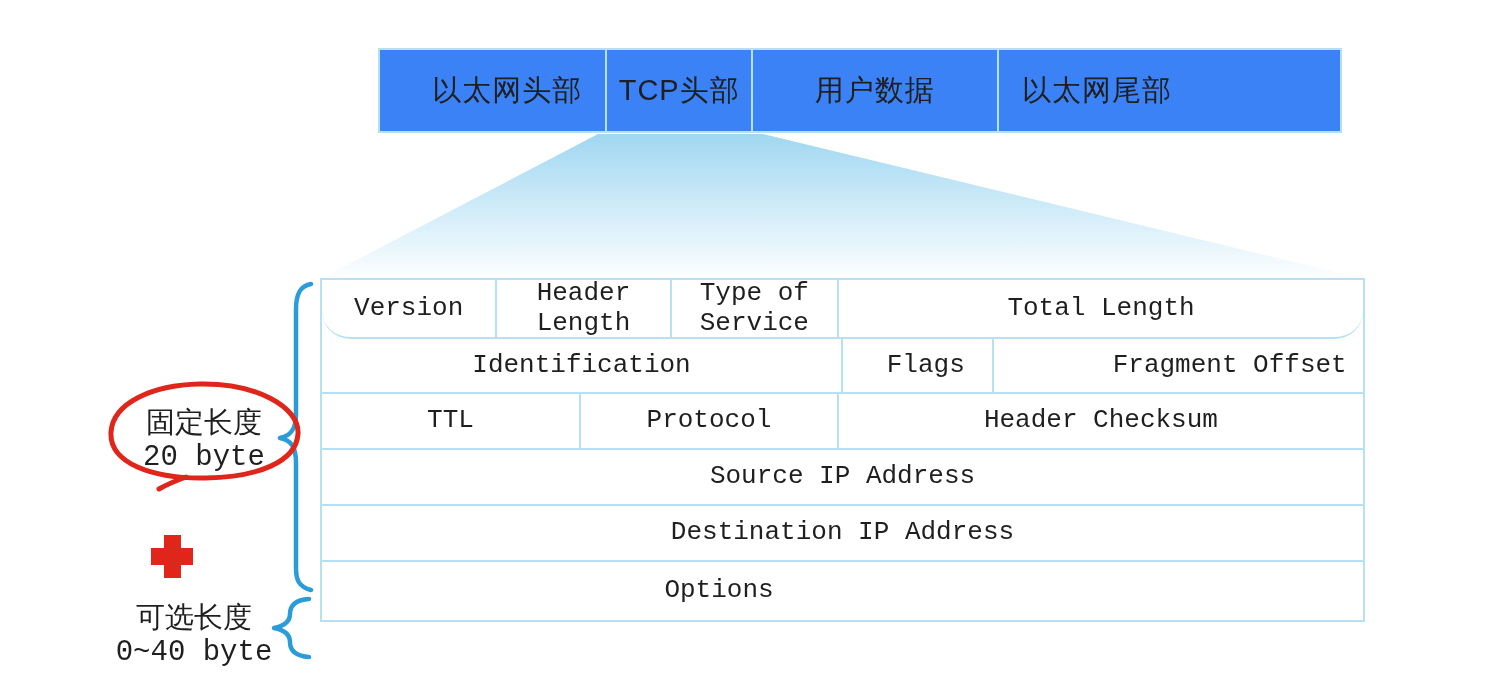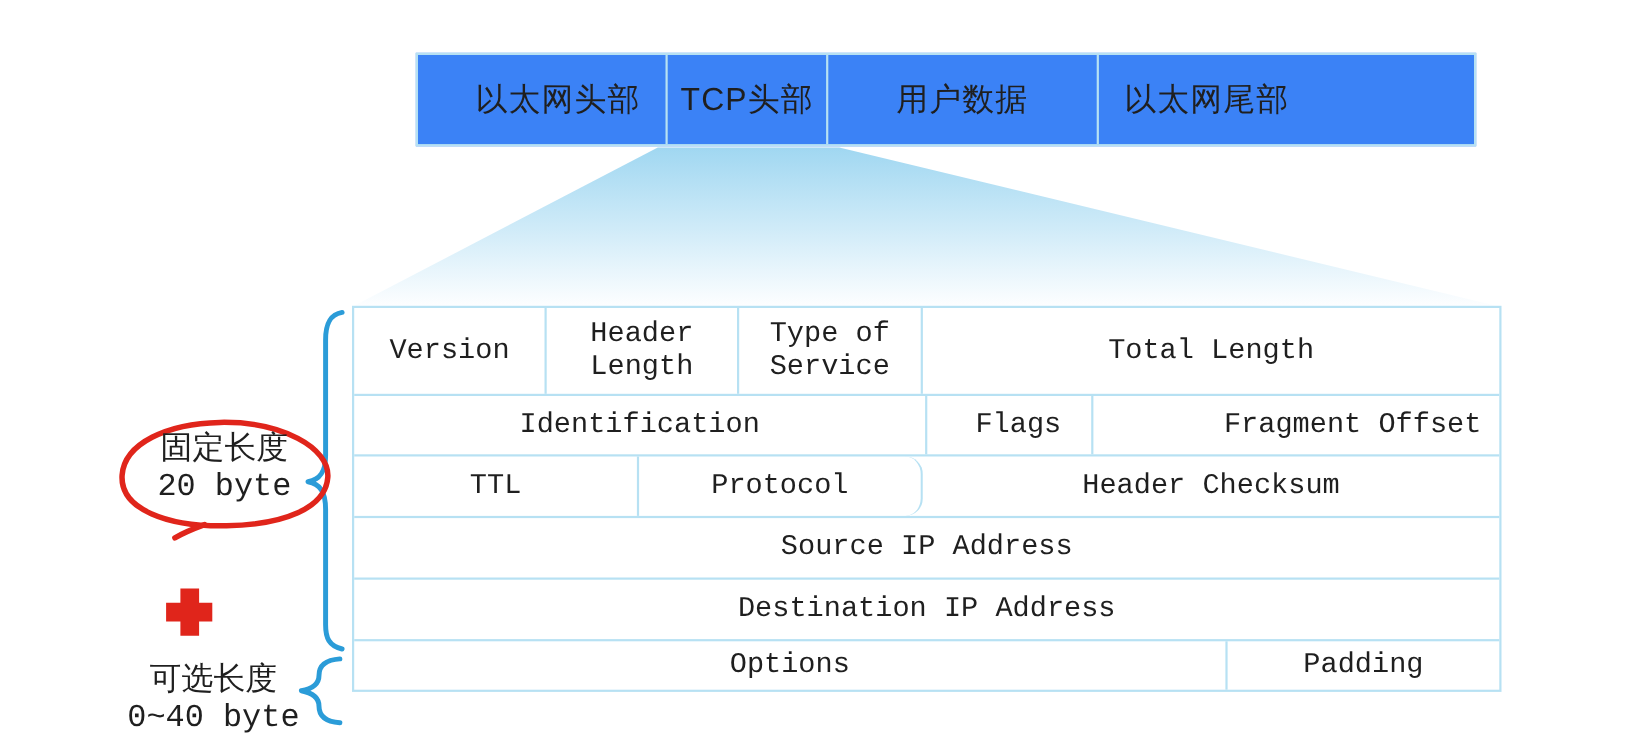--- a/index.html
+++ b/index.html
@@ -36,39 +36,39 @@
   .pcell.bold{font-weight:bold;}
   .pw0{flex:0 0 21.31%;} .pw1{flex:0 0 15.55%;} .pw2{flex:0 0 15.64%;}
   .pw3{flex:0 0 26.39%;} .pw4{flex:0 0 21.11%;}
   
   #ip-table{
     position:absolute;left:320px;top:278px;width:1045px;z-index:2;
     box-sizing:border-box;border:2px solid var(--line);
   }
   .trow{display:flex;box-sizing:border-box;border-bottom:2px solid var(--line);}
   .trow:last-child{border-bottom:none;}
-  .r1{height:80px;} .r2{height:55px;} .r3{height:56px;}
-  .r4{height:56px;} .r5{height:56px;} .r6{height:44px;}
+  .r1{height:59px;border-radius:28px;} .r2{height:55px;} .r3{height:56px;}
+  .r4{height:56px;} .r5{height:56px;} .r6{height:58px;}
   .cell{
     display:flex;align-items:center;justify-content:center;text-align:center;
     box-sizing:border-box;border-right:2px solid var(--line);
     font-family:"Liberation Mono","DejaVu Sans Mono",monospace;
     font-size:26px;line-height:1.15;color:var(--text);padding:0 6px;
   }
   .cell:last-child{border-right:none;}
   .w-version{flex:0 0 16.84%;} .w-hlen{flex:0 0 16.75%;} .w-tos{flex:0 0 16.08%;} .w-tlen{flex:0 0 50.33%;}
   .w-ident{flex:0 0 50.05%;} .w-flags{flex:0 0 13.01%;margin-left:16px;} .w-frag{flex:0 0 36.94%;margin-left:43px;}
-  .w-ttl{flex:0 0 24.88%;} .w-proto{flex:0 0 24.78%;border-radius:16px;} .w-hcksum{flex:0 0 50.33%;}
+  .w-ttl{flex:0 0 24.88%;} .w-proto{flex:0 0 24.78%;} .w-hcksum{flex:0 0 50.33%;}
   .w-full{flex:0 0 100%;}
   .w-options{flex:0 0 76.27%;} .w-padding{flex:0 0 23.73%;}
   
   .side-label{
     position:absolute;z-index:2;text-align:center;font-size:29px;line-height:35px;color:var(--text);
   }
-  #fixed-label{left:104px;top:390px;width:200px;}
+  #fixed-label{left:104px;top:405px;width:200px;}
   #optional-label{left:94px;top:600px;width:200px;}
   .byte-line{font-family:"Liberation Mono","DejaVu Sans Mono",monospace;}
 </style>
 </head>
 <body>
 
 <div id="canvas">
 
   <svg id="shape-layer" viewBox="0 0 1495 680" xmlns="http://www.w3.org/2000/svg">
     <defs>
@@ -113,21 +113,20 @@
       <div class="cell w-hcksum">Header Checksum</div>
     </div>
     <div class="trow r4">
       <div class="cell w-full">Source IP Address</div>
     </div>
     <div class="trow r5">
       <div class="cell w-full">Destination IP Address</div>
     </div>
     <div class="trow r6">
       <div class="cell w-options">Options</div>
-      <div class="cell w-padding">Padding</div>
     </div>
   </div>
 
   <div id="fixed-label" class="side-label">
     <div>固定长度</div>
     <div class="byte-line">20 byte</div>
   </div>
   <div id="optional-label" class="side-label">
     <div>可选长度</div>
     <div class="byte-line">0~40 byte</div>

